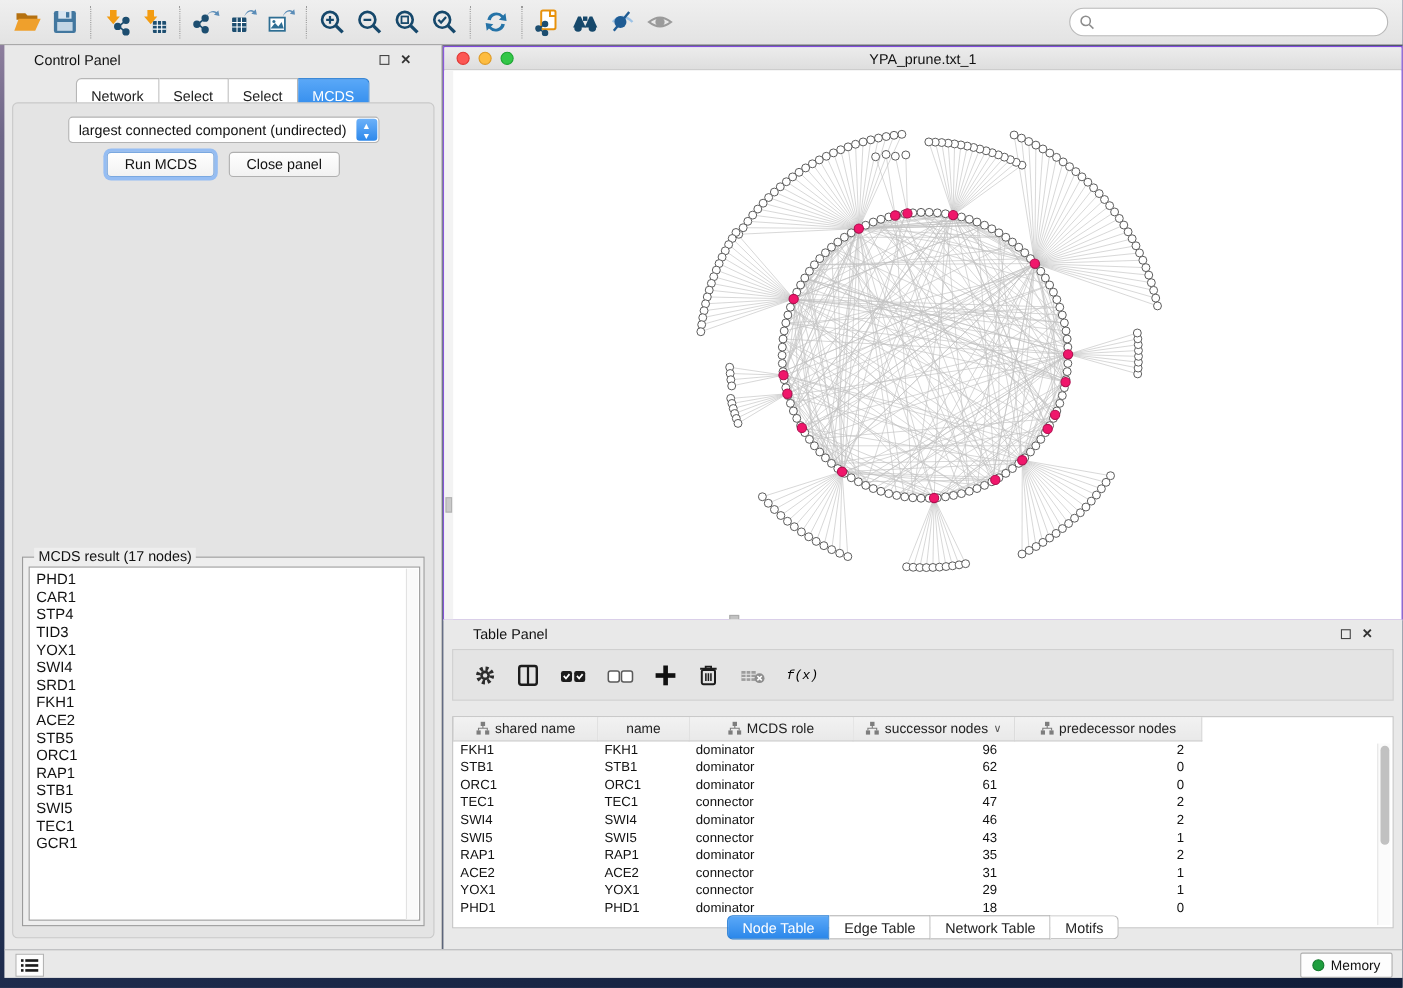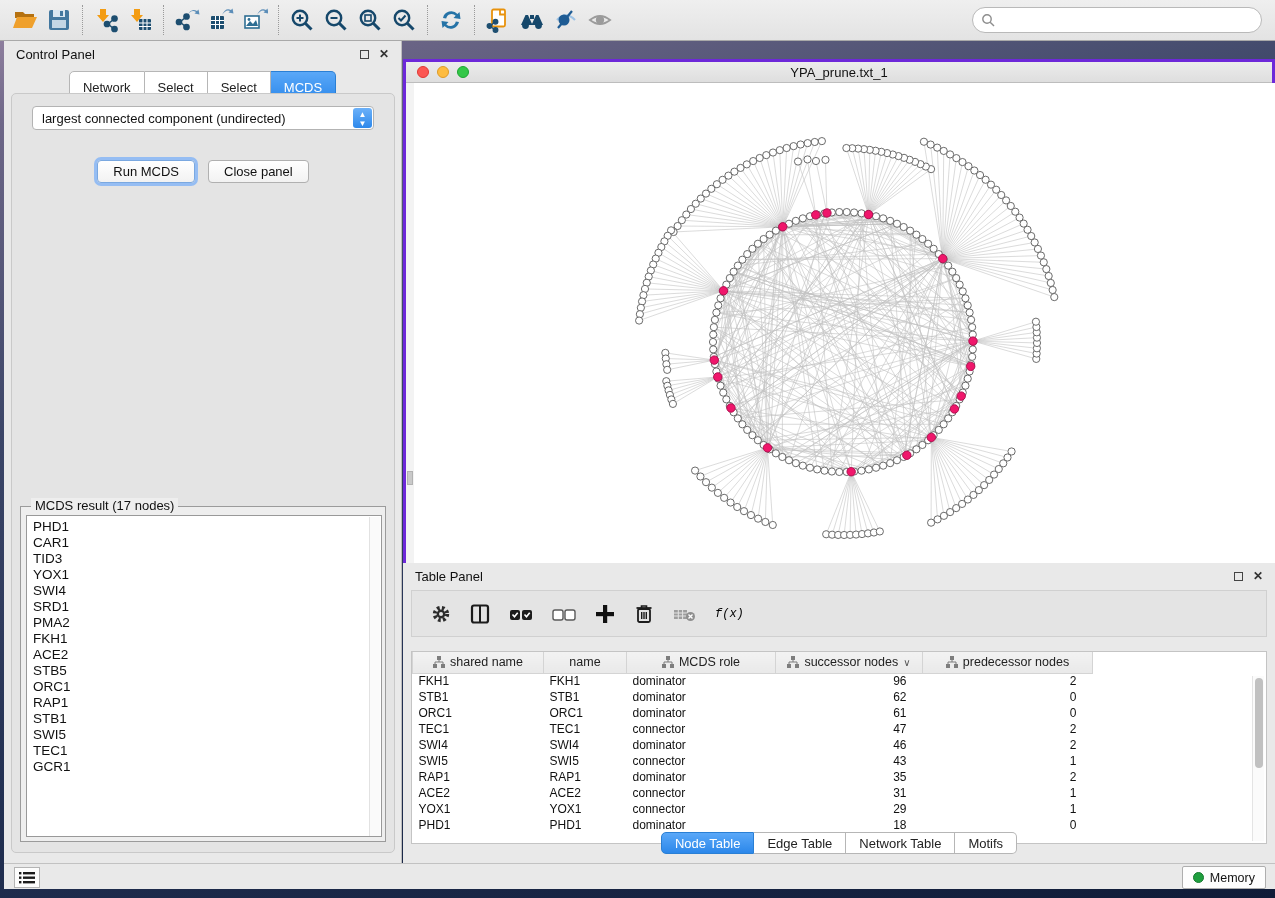--- a/index.html
+++ b/index.html
@@ -12,50 +12,50 @@
     background:linear-gradient(#efefef,#e3e3e3); border-bottom:1px solid #a9a9a9;
     display:flex; align-items:center; }
   .tb-btn { width:34px; height:34px; display:flex; align-items:center; justify-content:center; cursor:default; }
   .tb-sep { width:1px; height:30px; border-left:1px dotted #9a9a9a; margin:0 6px; }
   .search-wrap { position:absolute; right:13px; top:7px; width:290px; height:26px;
     background:#fff; border:1px solid #b9b9b9; border-radius:13px; display:flex; align-items:center; padding-left:8px; }
   .search-wrap input { border:none; outline:none; flex:1; height:20px; font-size:13px; background:transparent; font-family:"Liberation Sans",sans-serif; }
 
   
   .control-panel { position:absolute; left:4px; top:41px; width:398px; height:822px; background:#e9e9e9; border-right:1px solid #bdbdbd; }
-  .panel-titlebar { height:26px; display:flex; align-items:center; padding:0 12px; font-size:13px; color:#111; }
+  .panel-titlebar { height:26px; display:flex; align-items:center; padding:0 27px; font-size:13px; color:#111; }
   .panel-titlebar .spacer { flex:1; }
   .win-glyph { font-size:12px; color:#333; margin-left:10px; line-height:1; }
   .win-glyph.box { width:9px; height:9px; border:1.5px solid #444; display:inline-block; }
   .cp-tabs { position:absolute; left:0; top:30px; width:100%; display:flex; justify-content:center; }
   .tab { height:32px; padding:0 13px; background:#fff; border:1px solid #b6b6b6; border-left:none;
     font-size:13px; display:flex; align-items:center; color:#222; }
   .tab:first-child { border-left:1px solid #b6b6b6; border-radius:5px 0 0 5px; }
   .tab:last-child { border-radius:0 5px 5px 0; }
   .tab.selected { background:linear-gradient(#5aa8f8,#2b87ea); color:#fff; border-color:#2a7fd4; }
   .cp-body { position:absolute; left:7px; top:52px; width:384px; height:760px;
     background:#e4e4e4; border:1px solid #c9c9c9; border-radius:5px; }
   .opt-label { margin-top:20px; text-align:center; font-size:13px; color:#111; }
-  .select-box { margin:12px auto 0; width:342px; height:24px; background:#fff; border:1px solid #b3b3b3; border-radius:4px;
+  .select-box { margin:12px auto 0; width:283px; height:24px; background:#fff; border:1px solid #b3b3b3; border-radius:4px;
     display:flex; align-items:center; font-size:13px; color:#111; padding-left:9px; position:relative; }
   .select-stepper { position:absolute; right:1px; top:1px; width:19px; height:20px; border-radius:3px;
     background:linear-gradient(#6cb1f9,#2d88eb); color:#fff; font-size:8px; line-height:9px; text-align:center; padding-top:2px; }
-  .btn-row { margin-top:30px; display:flex; justify-content:center; gap:13px; }
+  .btn-row { margin-top:8px; display:flex; justify-content:center; gap:13px; }
   .push-btn { height:23px; background:linear-gradient(#ffffff,#f2f2f2); border:1px solid #b0b0b0; border-radius:4px;
     font-size:13px; color:#111; padding:0 15px; font-family:"Liberation Sans",sans-serif; }
   .push-btn.focused { box-shadow:0 0 0 3px rgba(106,168,250,.65); border-color:#7aa8e0; }
   .mcds-fieldset { position:absolute; left:8px; top:412px; width:366px; height:336px;
     border:1px solid #9b9b9b; background:#eeeeee; }
   .mcds-legend { position:absolute; left:10px; top:-9px; background:#eeeeee; padding:0 4px; font-size:13px; color:#111; }
   .mcds-list { position:absolute; left:5px; top:8px; width:356px; height:322px; background:#fff; border:1px solid #999; overflow:hidden; padding:3px 0 0 6px; }
   .mcds-item { font-size:13.5px; line-height:16px; color:#111; }
   .mcds-scroll { position:absolute; right:1px; top:1px; width:11px; height:320px; background:#fafafa; border-left:1px solid #e2e2e2; }
 
   
-  .network-frame { position:absolute; left:403px; top:59px; width:872px; height:522px; background:#fff; border:3px solid #6d28d9; }
+  .network-frame { position:absolute; left:403px; top:42px; width:872px; height:522px; background:#fff; border:1px solid #6d28d9; }
   .net-titlebar { height:21px; background:linear-gradient(#ececec,#dedede); border-bottom:1px solid #bdbdbd;
     display:flex; align-items:center; position:relative; }
   .traffic { display:flex; gap:8px; margin-left:11px; }
   .light { width:12px; height:12px; border-radius:50%; }
   .light.red{ background:#fc5753; border:1px solid #df3834;}
   .light.yellow{ background:#fdbc40; border:1px solid #de9b27;}
   .light.green{ background:#33c748; border:1px solid #1da532;}
   .net-title { position:absolute; left:0; right:0; text-align:center; font-size:13px; color:#111; }
   .net-canvas { position:absolute; left:0; top:21px; width:870px; height:499px; background:#fff; }
   .net-vscroll { position:absolute; left:0; top:21px; width:8px; height:499px; background:#f3f3f3; }
@@ -274,25 +274,25 @@
     <div class="btn-row">
       <button class="push-btn focused">Run MCDS</button>
       <button class="push-btn">Close panel</button>
     </div>
     <div class="mcds-fieldset">
       <div class="mcds-legend">MCDS result (17 nodes)</div>
       <div class="mcds-list">
         <div class="mcds-scroll"></div>
       <div class="mcds-item">PHD1</div>
           <div class="mcds-item">CAR1</div>
+          <div class="mcds-item">STP4</div>
           <div class="mcds-item">TID3</div>
           <div class="mcds-item">YOX1</div>
           <div class="mcds-item">SWI4</div>
           <div class="mcds-item">SRD1</div>
-          <div class="mcds-item">PMA2</div>
           <div class="mcds-item">FKH1</div>
           <div class="mcds-item">ACE2</div>
           <div class="mcds-item">STB5</div>
           <div class="mcds-item">ORC1</div>
           <div class="mcds-item">RAP1</div>
           <div class="mcds-item">STB1</div>
           <div class="mcds-item">SWI5</div>
           <div class="mcds-item">TEC1</div>
           <div class="mcds-item">GCR1</div>
         </div>

